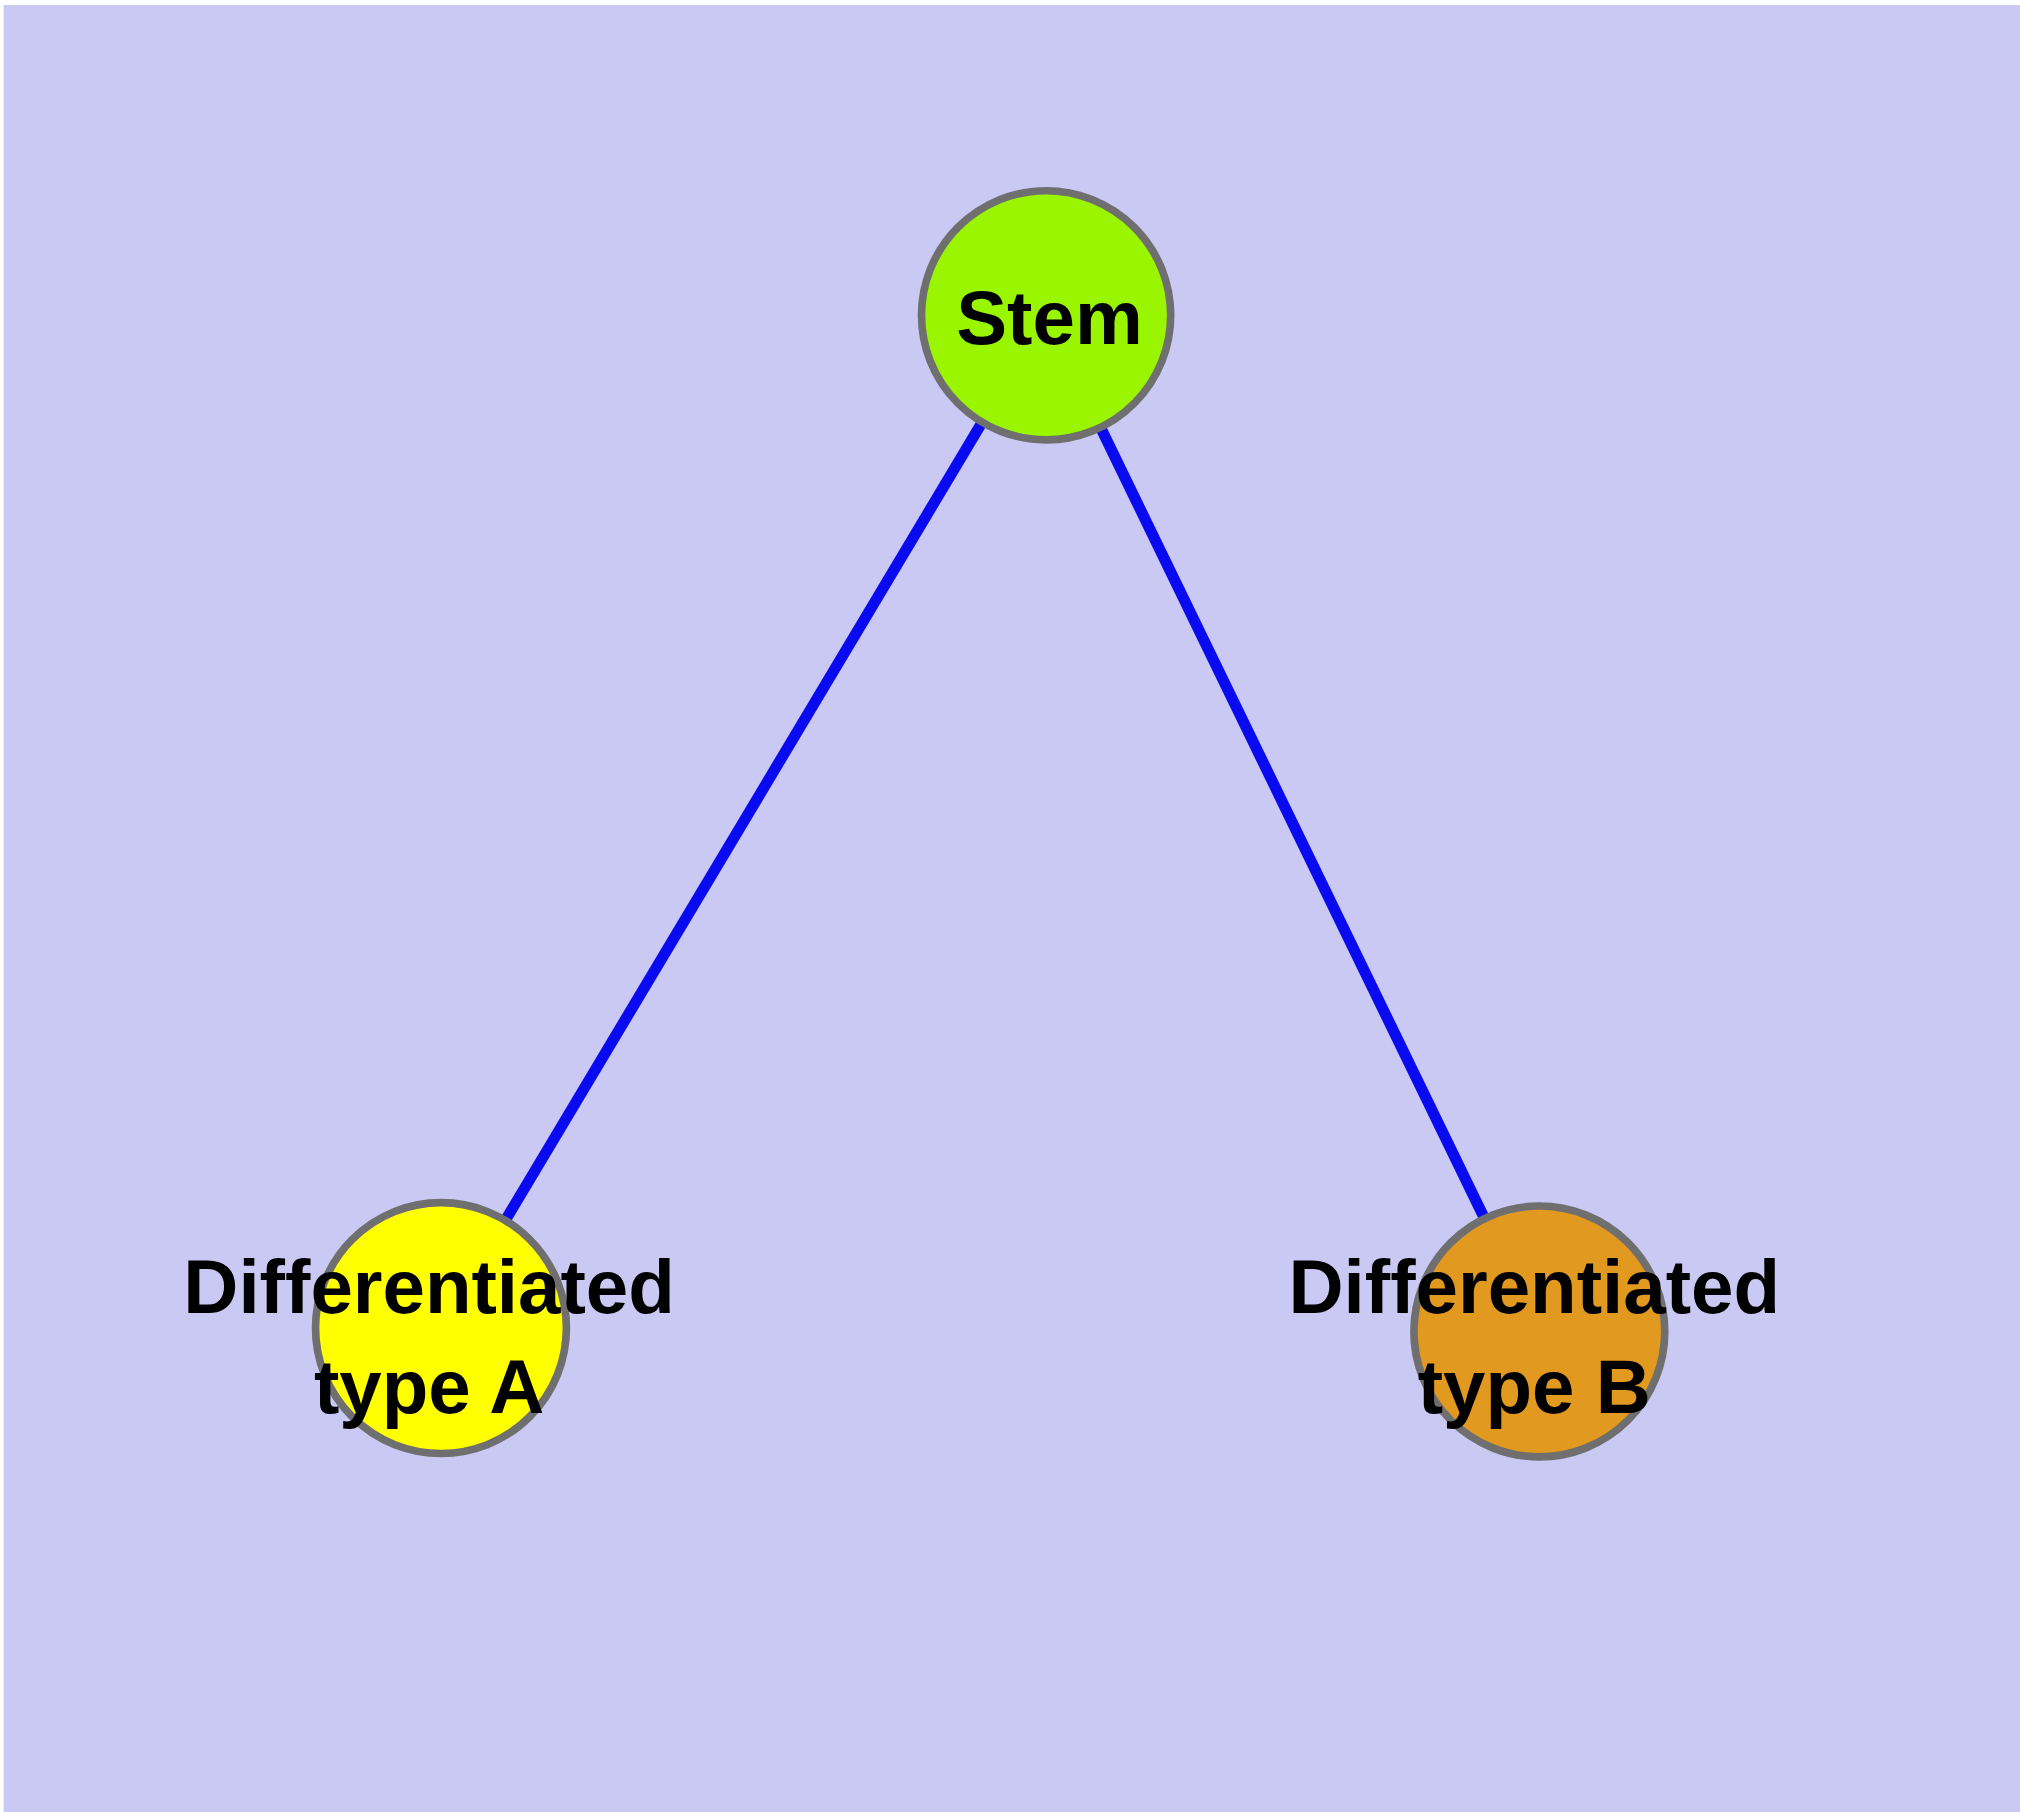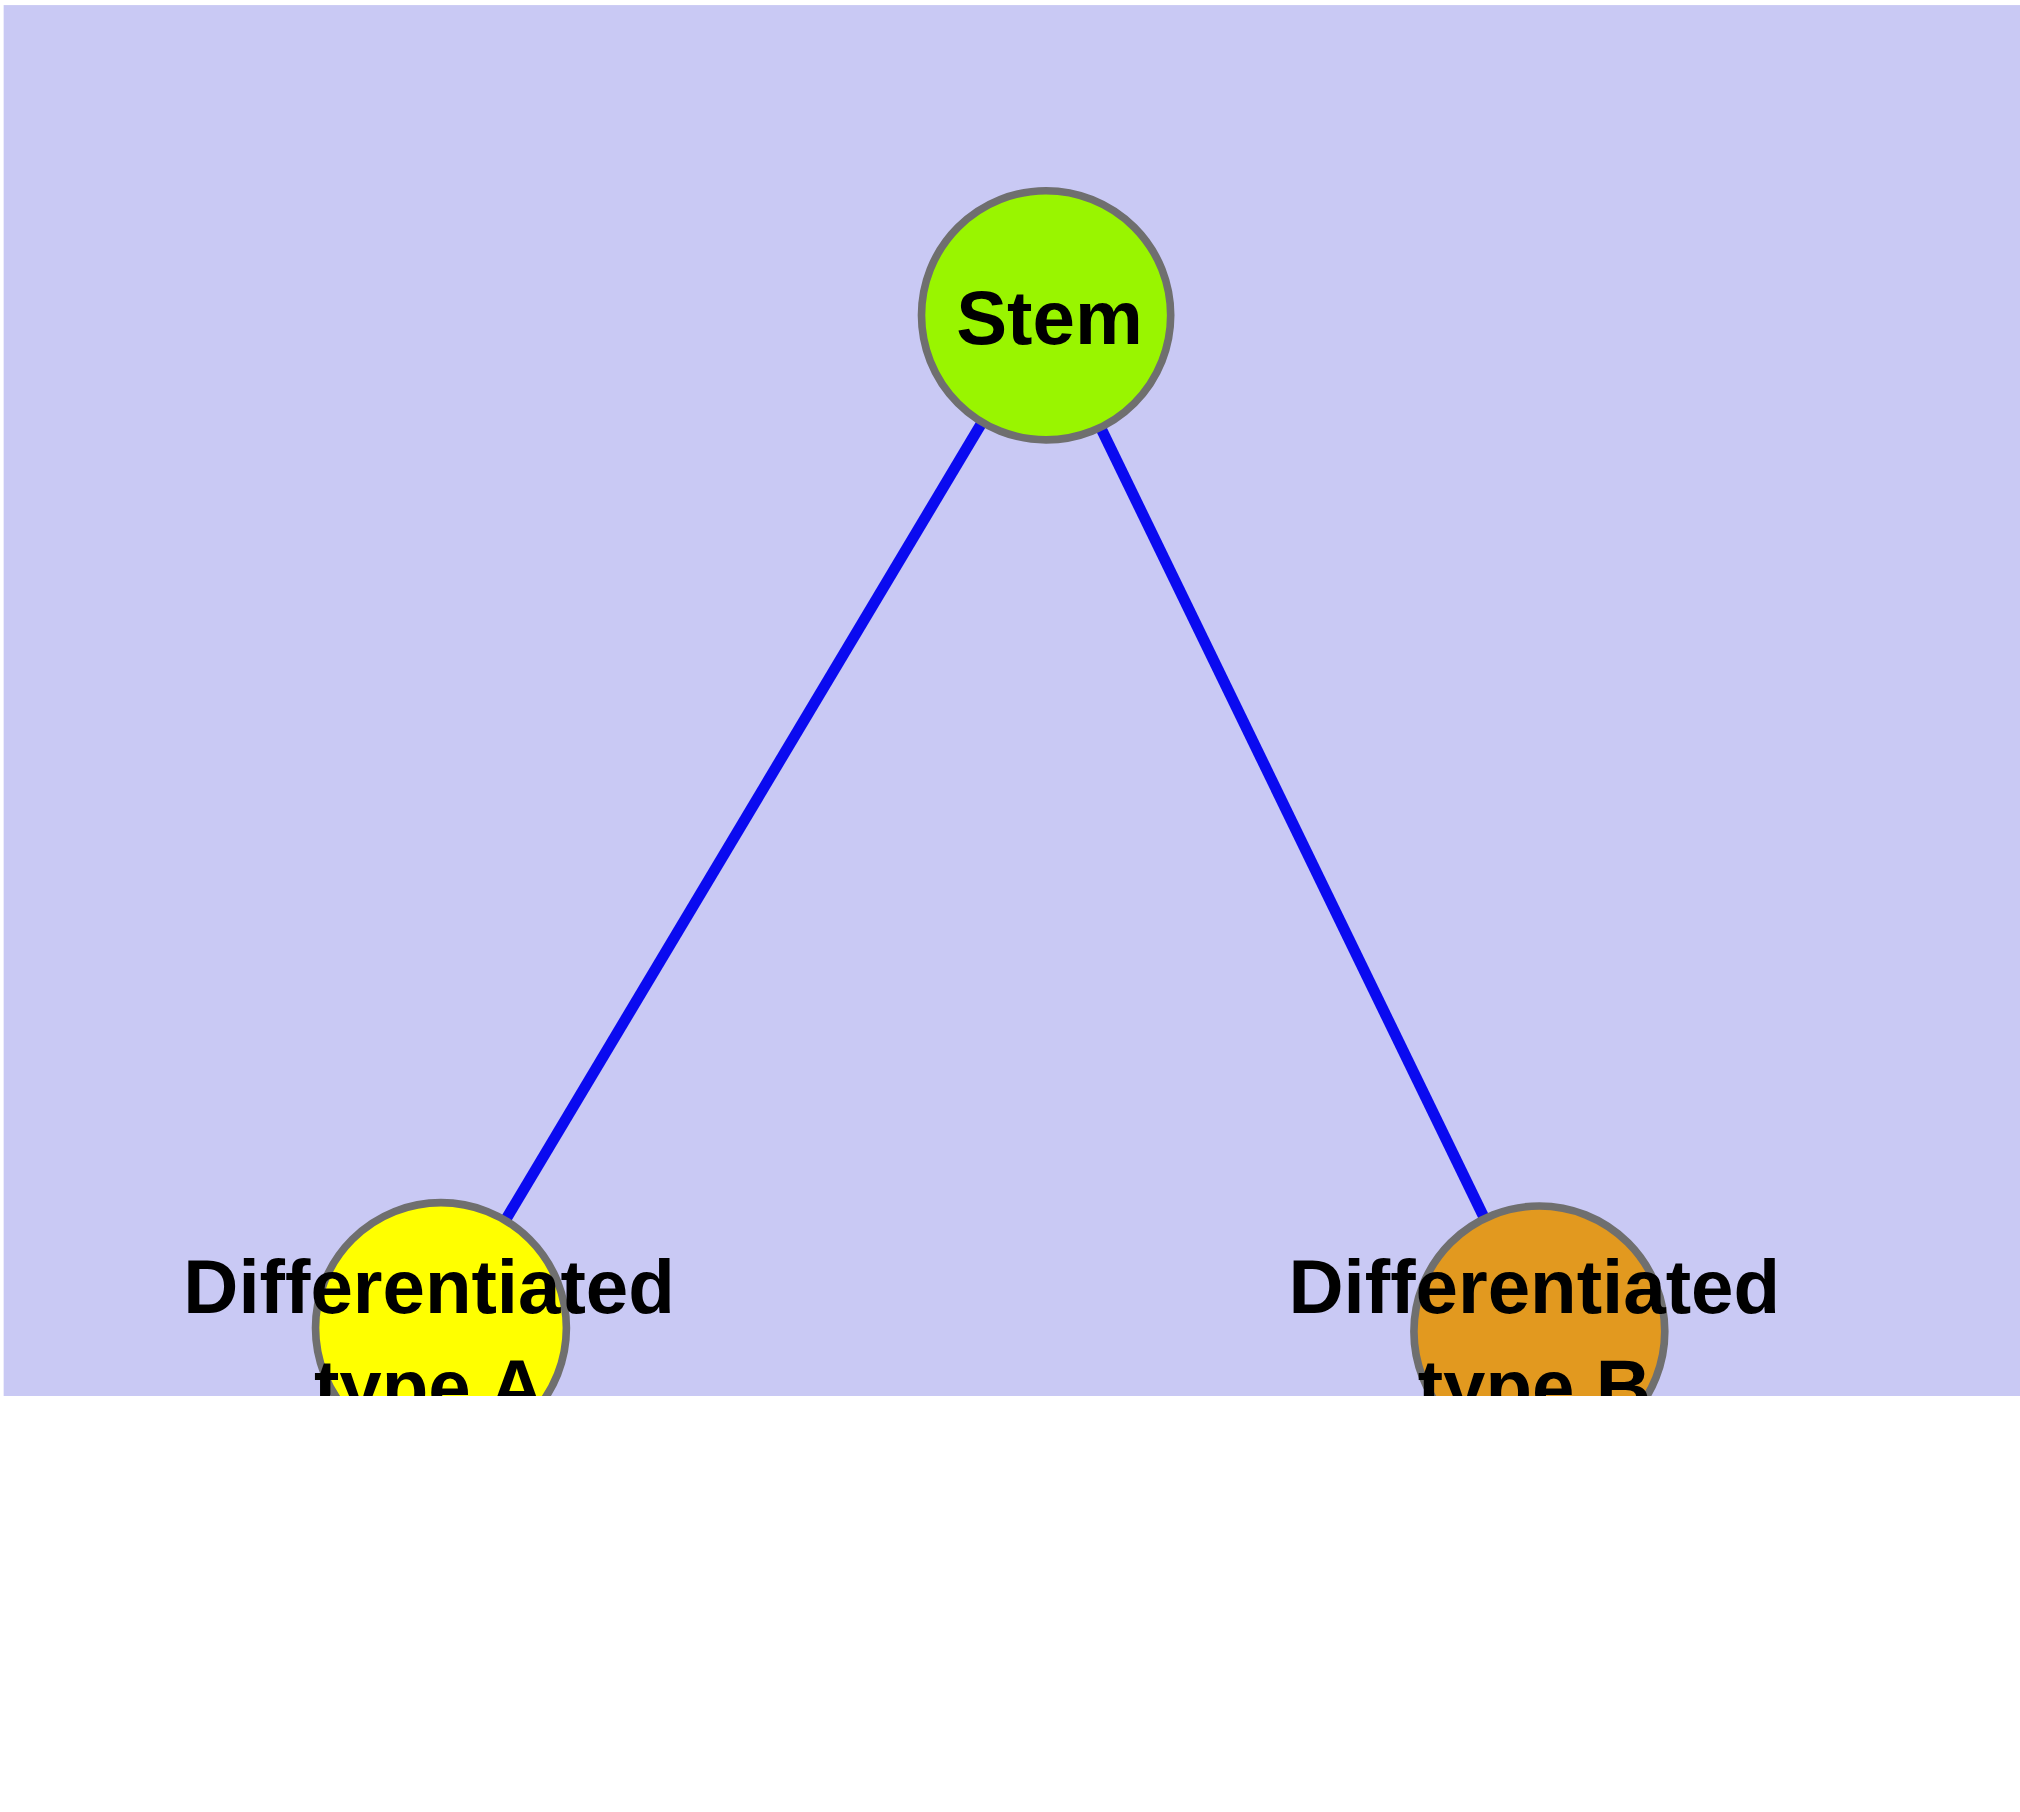--- a/index.html
+++ b/index.html
@@ -4,21 +4,21 @@
 <style>
   html, body {
     margin: 0;
     padding: 0;
     background: #ffffff;
     font-family: "Liberation Sans", sans-serif;
   }
   .stage {
     position: relative;
     width: 2021px;
-    height: 1396px;
+    height: 1812px;
     overflow: hidden;
     background: #ffffff;
   }
   svg.diagram {
     display: block;
     width: 2021px;
     height: 1812px;
   }
   .edge {
     fill: none;

